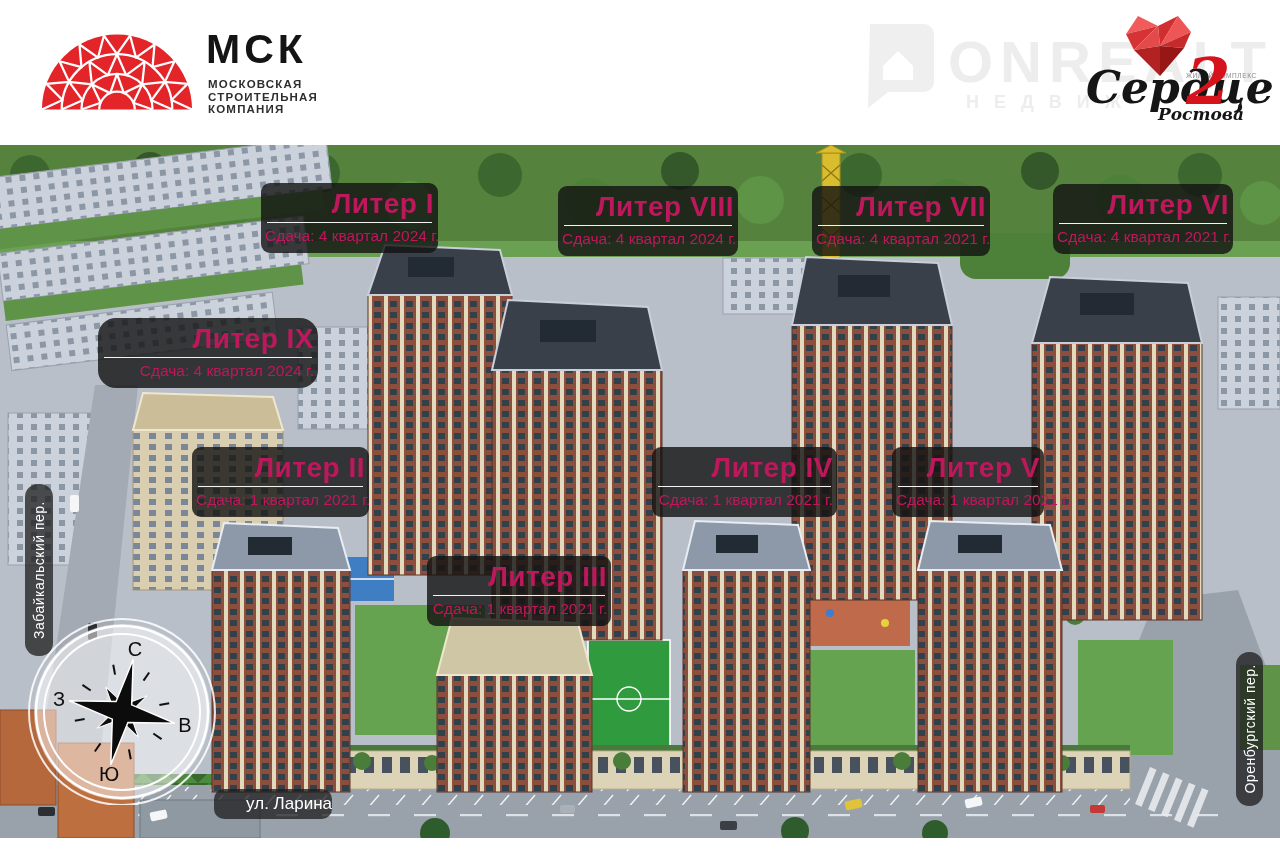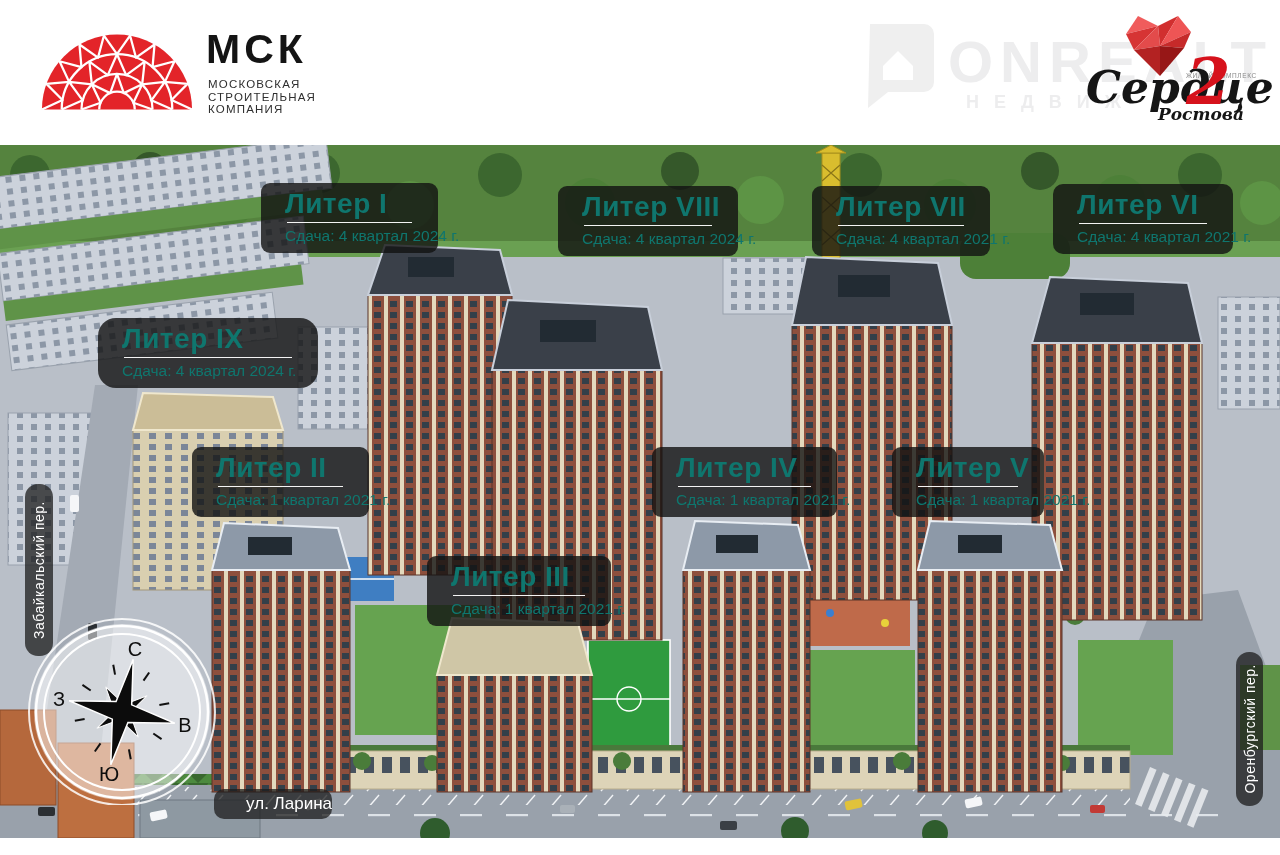--- a/index.html
+++ b/index.html
@@ -2,39 +2,39 @@
 <html><head>
 <meta charset="utf-8">
 <style>
   html,body{margin:0;padding:0;background:#888;}
   .page{position:relative;width:1280px;height:855px;margin:0 auto;background:#fff;overflow:hidden;
         font-family:"Liberation Sans",sans-serif;}
   
   .header{position:absolute;left:0;top:0;width:1280px;height:145px;background:#fff;z-index:5;}
   .dome-logo{position:absolute;left:38px;top:30px;width:158px;height:82px;}
   .msk-abbr{position:absolute;left:206px;top:26px;font-size:41px;font-weight:bold;letter-spacing:4px;color:#141414;}
-  .msk-lines{position:absolute;left:208px;top:78px;font-size:11.5px;line-height:12.5px;font-weight:normal;
+  .msk-lines{position:absolute;left:208px;top:78px;font-size:11.5px;line-height:12.5px;font-weight:bold;
              letter-spacing:1.2px;color:#2e2e2e;}
   .wm{position:absolute;color:#ededee;z-index:1;}
   .wm-brand{left:948px;top:28px;font-size:58px;font-weight:bold;letter-spacing:7px;}
   .wm-sub{left:966px;top:92px;font-size:18px;font-weight:bold;letter-spacing:15px;}
   .wm-pin{position:absolute;left:858px;top:18px;width:80px;height:90px;z-index:1;}
   .heart-logo{position:absolute;left:1118px;top:14px;width:80px;height:64px;z-index:2;}
   .script-name{position:absolute;left:1086px;top:62px;font-family:"DejaVu Serif",serif;font-style:italic;
                font-weight:bold;font-size:44px;color:#151515;z-index:2;}
   .script-num{position:absolute;left:1186px;top:44px;font-family:"DejaVu Serif",serif;font-style:italic;
               font-weight:bold;font-size:64px;color:#d6121c;z-index:3;}
   .script-city{position:absolute;left:1146px;top:104px;font-family:"DejaVu Serif",serif;font-style:italic;
                font-weight:bold;font-size:17px;color:#151515;z-index:2;margin-left:12px;}
   .tiny-complex{position:absolute;left:1186px;top:72px;font-size:6.5px;letter-spacing:.6px;color:#8a8a8a;z-index:2;}
   
   .scene{position:absolute;left:0;top:145px;width:1280px;height:693px;display:block;}
   
-  .plate{position:absolute;background:rgba(18,18,18,.8);border-radius:9px;color:#0f766e;text-align:left;
-         padding:4px 24px 8px;z-index:4;box-sizing:border-box;}
+  .plate{position:absolute;background:rgba(18,18,18,.8);border-radius:9px;color:#be185d;text-align:right;
+         padding:4px 4px 8px;z-index:4;box-sizing:border-box;}
   .plate-title{font-size:28px;font-weight:bold;letter-spacing:.5px;line-height:34px;white-space:nowrap;}
   .plate-divider{border-top:1.5px solid rgba(255,255,255,.95);margin:1px 2px 3px;}
   .plate-sub{font-size:15.5px;line-height:19px;white-space:nowrap;}
   .street-v{position:absolute;background:rgba(28,28,28,.75);border-radius:13px;color:#fff;display:flex;
             align-items:center;justify-content:center;z-index:4;}
   .street-v span{writing-mode:vertical-rl;transform:rotate(180deg);font-size:14px;letter-spacing:.5px;white-space:nowrap;}
   .street-h{position:absolute;background:rgba(28,28,28,.75);border-radius:10px;color:#fff;text-align:right;
             font-size:17px;z-index:4;}
   .compass{position:absolute;left:27px;top:615px;width:190px;height:190px;z-index:3;}
 </style>

